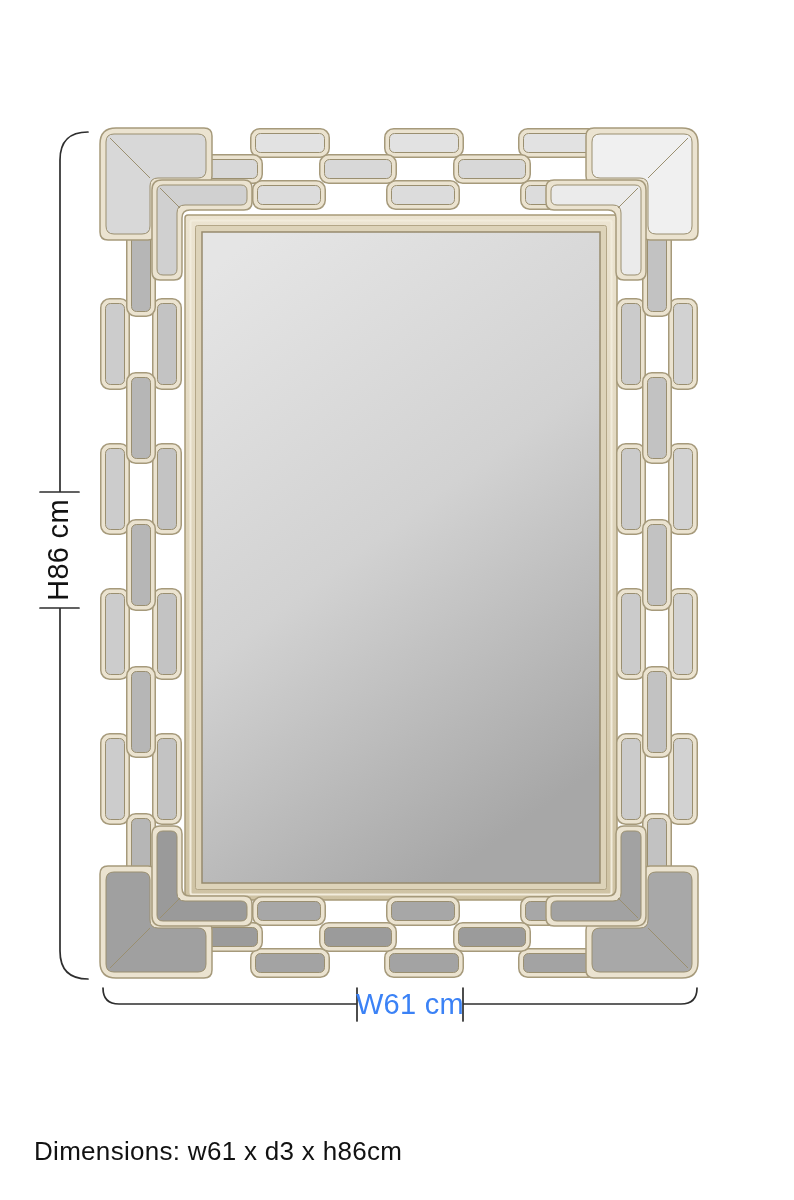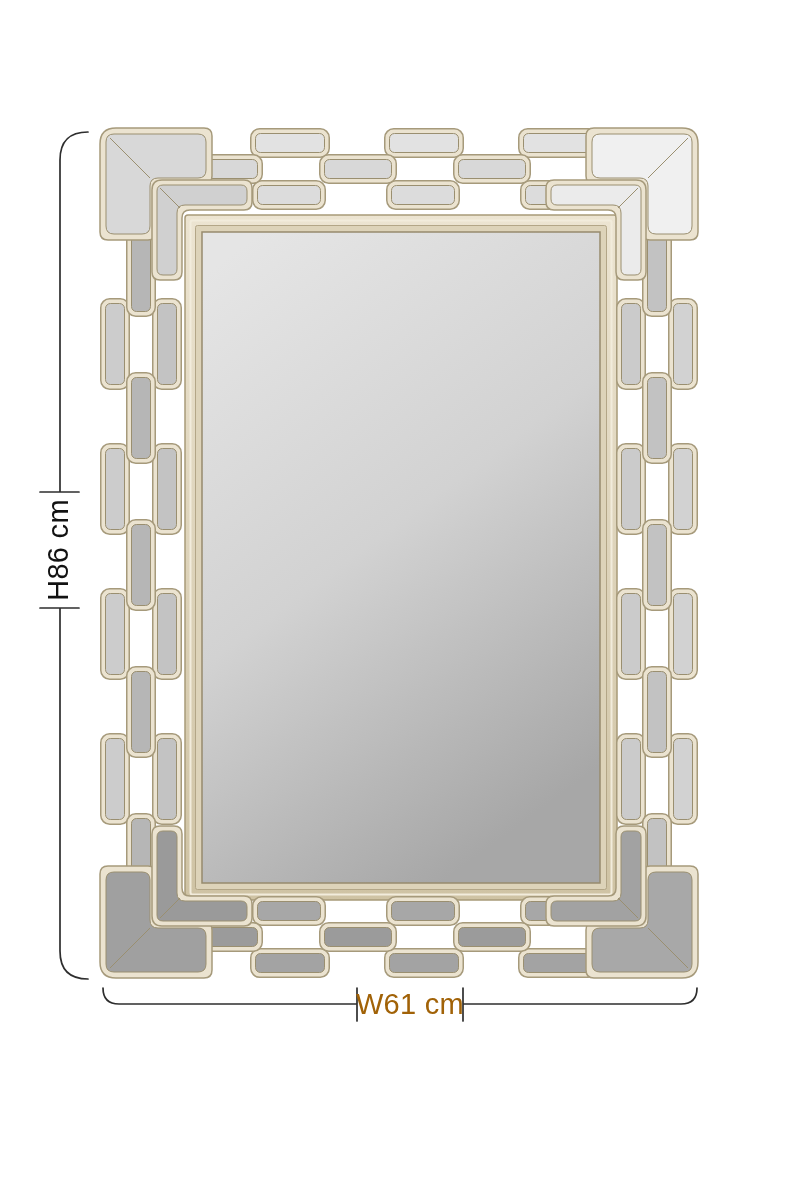--- a/index.html
+++ b/index.html
@@ -192,14 +192,15 @@
         </g>
         <g transform="translate(646,926) scale(-1,-1)">
           <path d="M 10 0 H 92 Q 100 0 100 8 V 22 Q 100 30 92 30 H 38 Q 30 30 30 38 V 92 Q 30 100 22 100 H 8 Q 0 100 0 92 V 10 Q 0 0 10 0 Z" fill="#ebe3d0" stroke="#a69a7b" stroke-width="1.5"></path>
           <path d="M 11 5 H 89 Q 95 5 95 11 V 19 Q 95 25 89 25 H 33 Q 25 25 25 33 V 89 Q 25 95 19 95 H 11 Q 5 95 5 89 V 11 Q 5 5 11 5 Z" fill="#a2a2a2" stroke="#9a8f70" stroke-width="1"></path>
           <path d="M 8 8 L 28 28" fill="none" stroke="#9a8f70" stroke-width="1"></path>
         </g>
       </g>
       <path d="M 88 132 Q 60 132 60 160 V 492 M 40 492 H 79 M 60 608 V 951 Q 60 979 88 979 M 40 608 H 79 M 103 988 Q 103 1004 119 1004 H 357 M 357 988 V 1021 M 463 1004 H 681 Q 697 1004 697 988 M 463 988 V 1021" fill="none" stroke="#2e2e2e" stroke-width="1.7" stroke-linecap="round"></path>
     </svg>
   <div class="dim-text h-label" style="color: rgb(18, 18, 18);">H86 cm</div>
-  <div class="dim-text w-label" style="color: #a16207;">W61 cm</div>
+  <div class="dim-text w-label" style="color: #3b82f6;">W61 cm</div>
+  <div class="dim-text caption" style="color: rgb(18, 18, 18);">Dimensions: w61 x d3 x h86cm</div>
 </div>
 
 </body></html>

